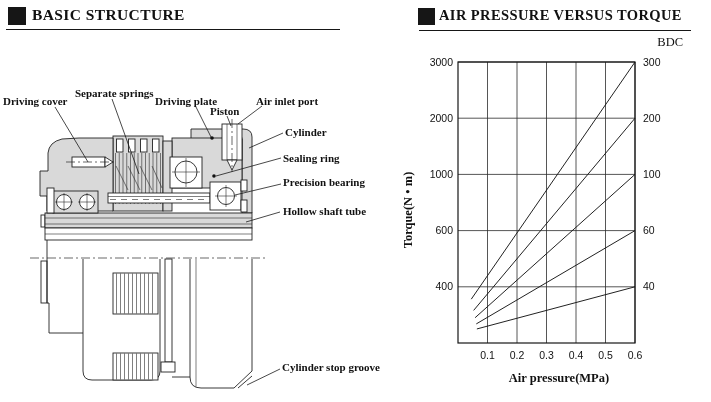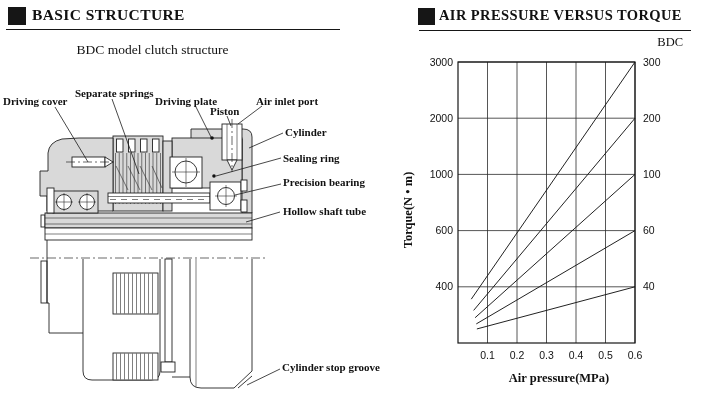--- a/index.html
+++ b/index.html
@@ -38,21 +38,20 @@
 </style>
 </head>
 <body>
 
 <div id="stage">
 
   <div id="left-panel" class="panel">
     <div class="sq"></div>
     <div class="hdr">BASIC STRUCTURE</div>
     <div class="rule"></div>
-    <div class="diag-title">BDC model clutch structure</div>
 
     <svg class="layer" width="420" height="402" viewBox="0 0 420 402">
 
       <g>
         <path class="mg" d="M191,129 L243,129 Q252,129 252,137 L252,213 L242,213 L242,139 L191,139 Z"></path>
       </g>
       <g>
         <rect class="mg" x="172" y="138" width="70" height="50"></rect>
       </g>
       <g>

